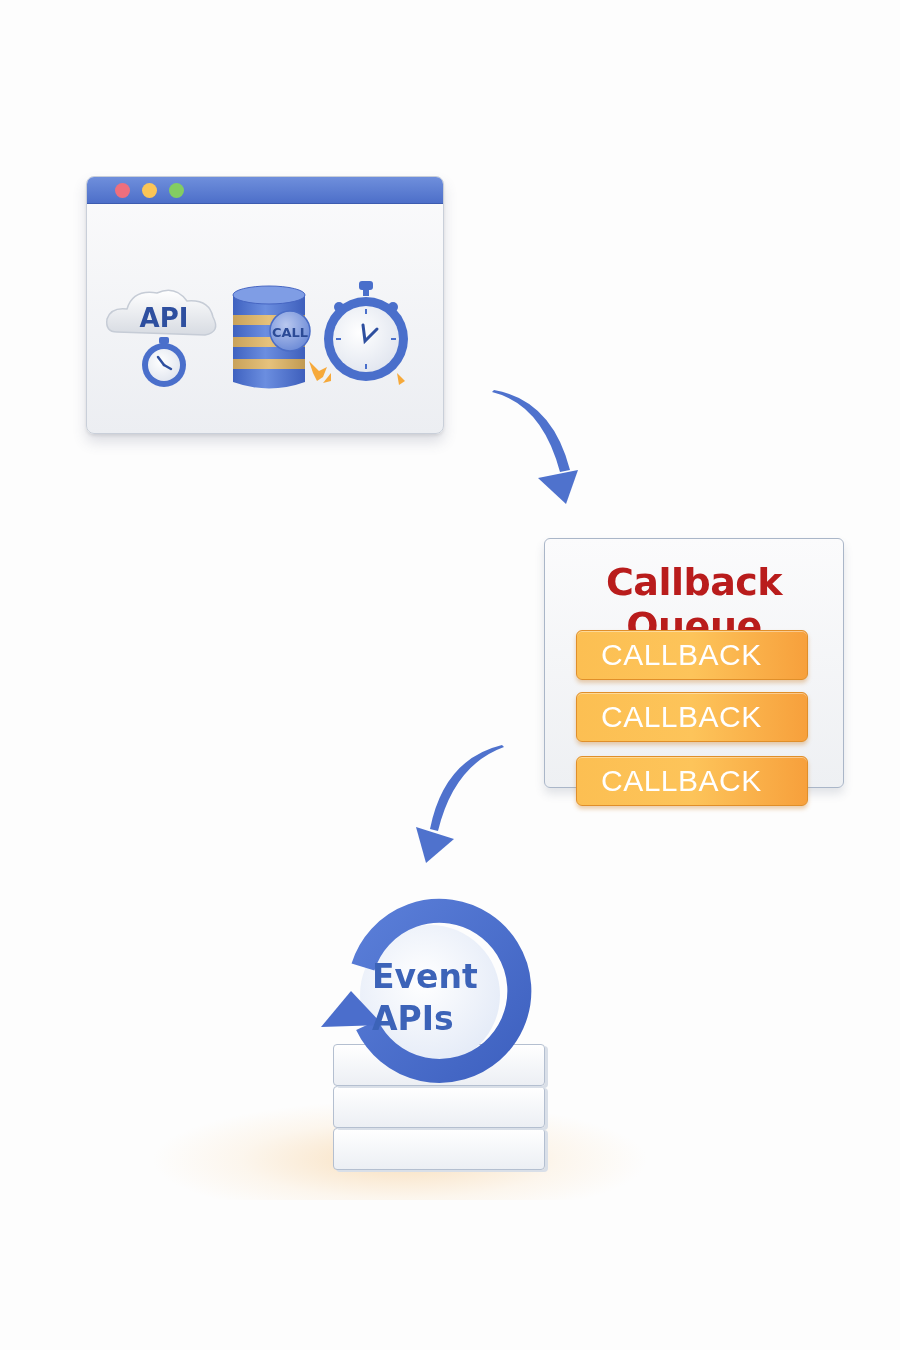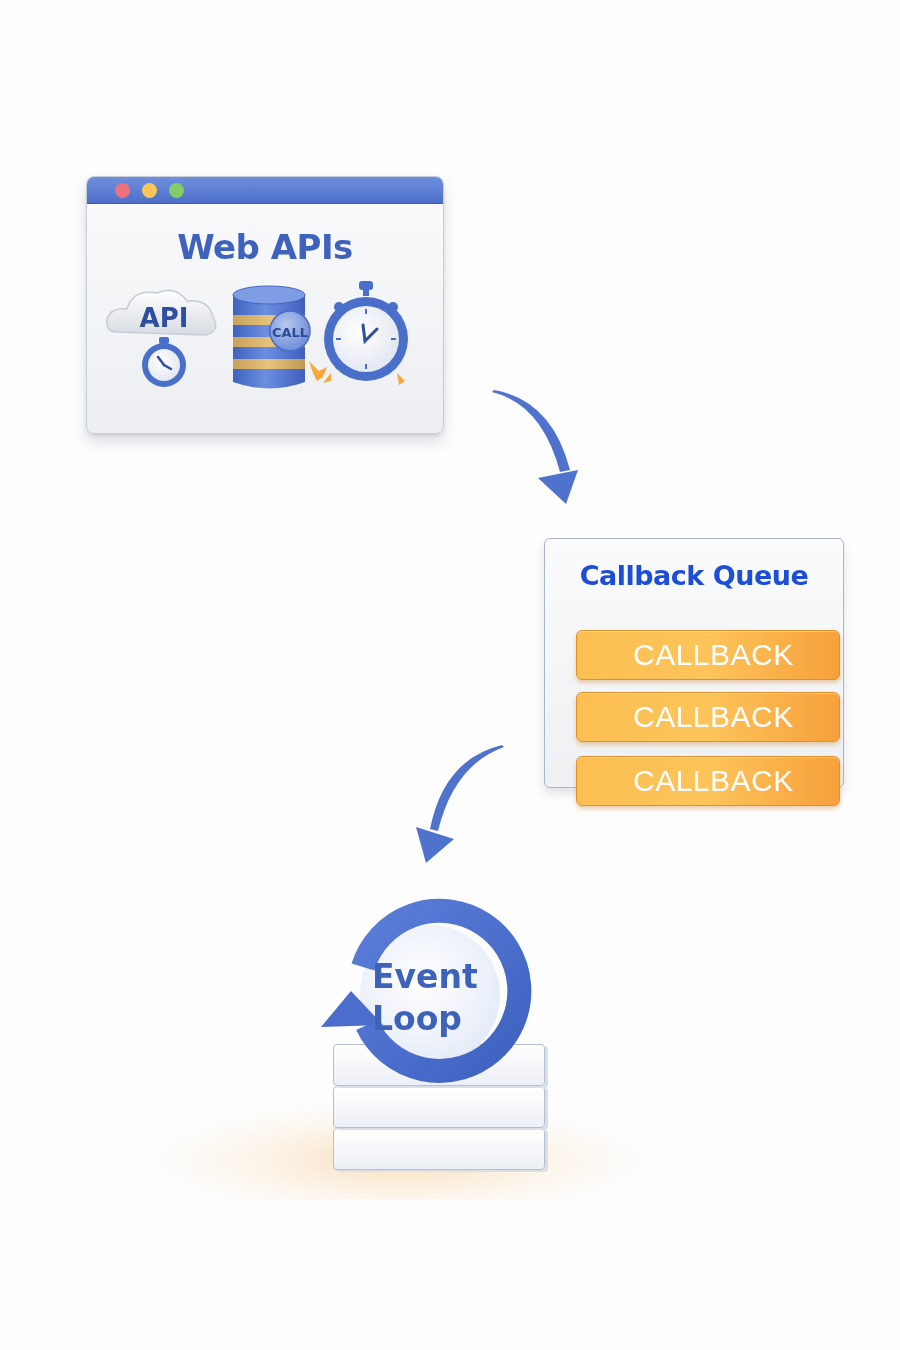--- a/index.html
+++ b/index.html
@@ -34,29 +34,29 @@
 
   
   .queue {
     left: 544px; top: 538px; width: 298px; height: 248px;
     background: linear-gradient(#fbfbfc, #eef0f3);
     border: 1.5px solid #aab6c8; border-radius: 6px;
     box-shadow: 0 6px 10px rgba(70,80,110,0.15);
   }
   .queue-title {
     left: 544px; top: 560px; width: 300px; text-align: center;
-    font-size: 27px; font-weight: bold; color: #1d4ed8; letter-spacing: -0.5px;
+    font-size: 38px; font-weight: bold; color: #b91c1c; letter-spacing: -0.5px;
   }
   .cb {
     left: 576px; width: 230px; height: 48px;
     background: linear-gradient(90deg, #fcbf52 0%, #fdc45a 50%, #f7a03c 100%);
     border: 1px solid #e08f2a; border-radius: 6px;
     box-shadow: 0 3px 4px rgba(200,120,30,0.35), inset 0 1px 0 rgba(255,255,255,0.4);
     color: #ffffff; font-size: 30px; font-family: "Liberation Sans", sans-serif;
-    line-height: 48px; text-indent: 24px; letter-spacing: 0.5px; padding-left: 32px;
+    line-height: 48px; text-indent: 24px; letter-spacing: 0.5px;
   }
 
   
   .floor {
     left: 150px; top: 1100px; width: 500px; height: 100px;
     background: radial-gradient(ellipse at 50% 60%, rgba(245,200,140,0.55) 0%, rgba(250,225,190,0.25) 45%, rgba(255,255,255,0) 70%);
   }
   .slab {
     left: 333px; width: 210px; height: 40px;
     background: linear-gradient(#ffffff, #eceff4);
@@ -70,21 +70,20 @@
 </style>
 </head>
 <body>
 
 <div class="abs win">
   <div class="win-bar">
     <span class="dot red"></span>
     <span class="dot yellow"></span>
     <span class="dot green"></span>
   </div>
-  <div class="win-title">Web APIs</div>
 
   <svg class="abs" style="left:0;top:100px" width="356" height="120" viewBox="0 0 356 120">
     <defs>
       <linearGradient id="cloudG" x1="0" y1="0" x2="0" y2="1">
         <stop offset="0" stop-color="#ffffff"></stop>
           <stop offset="1" stop-color="#d7dbe2"></stop>
       </linearGradient>
       <linearGradient id="dbG" x1="0" y1="0" x2="1" y2="0">
         <stop offset="0" stop-color="#3f62c0"></stop>
           <stop offset="0.45" stop-color="#6b8ee0"></stop>
@@ -179,13 +178,13 @@
     <linearGradient id="ringG" x1="0" y1="0" x2="1" y2="1">
       <stop offset="0" stop-color="#5a7ed8"></stop>
         <stop offset="1" stop-color="#3e61c0"></stop>
     </linearGradient>
   </defs>
   <circle cx="115" cy="100" r="70" fill="url(#innerG)"></circle>
   <path d="M48 72 A80 80 0 1 1 52 130" fill="none" stroke="url(#ringG)" stroke-width="24" stroke-linecap="butt"></path>
   <path d="M6 132 L36 96 L68 130 Z" fill="#4b6ecc"></path>
 </svg>
 <div class="abs loop-label" style="top:956px">Event</div>
-<div class="abs loop-label" style="top:998px">Loop</div>
+<div class="abs loop-label" style="top:998px">APIs</div>
 
 </body></html>

